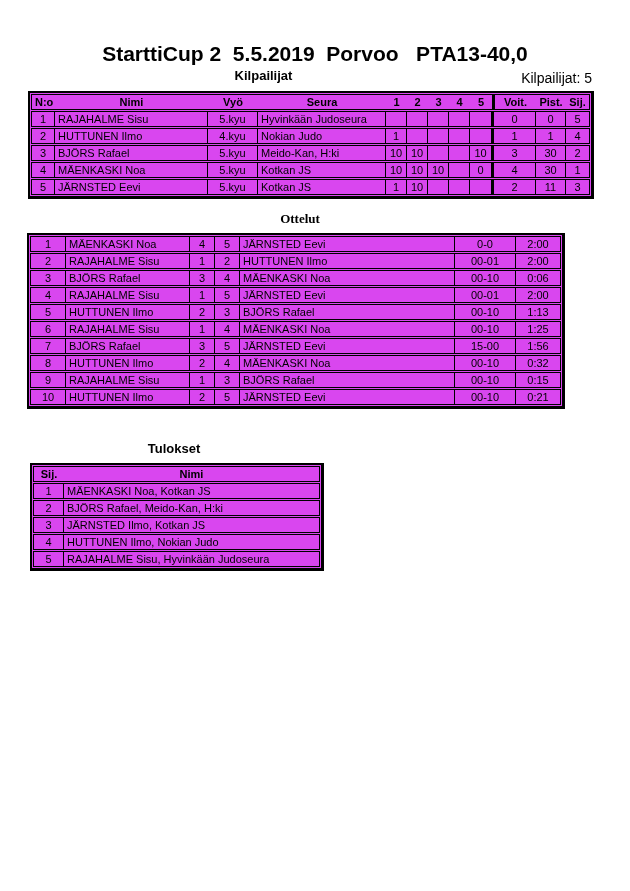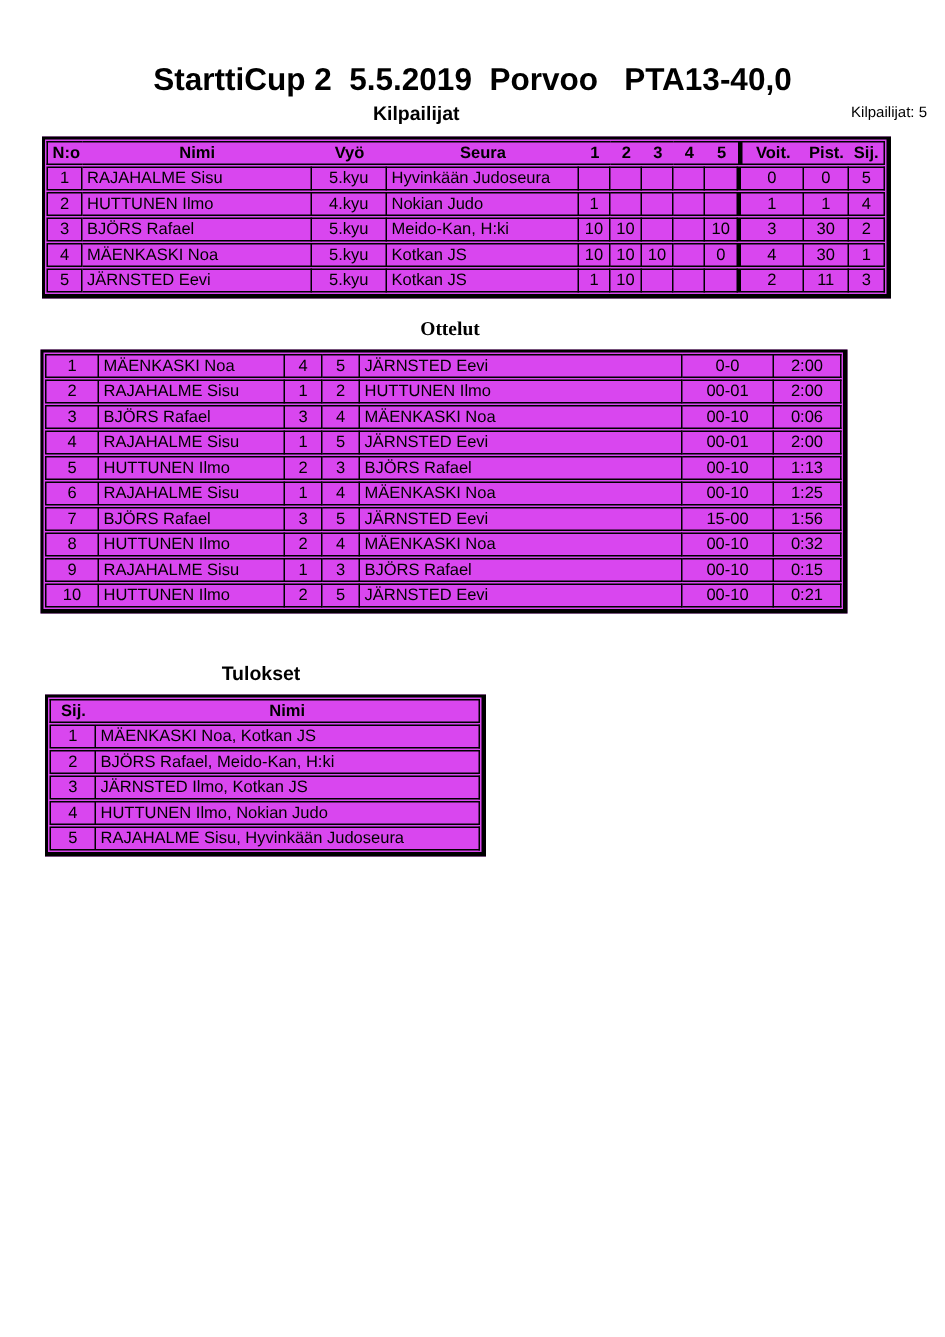--- a/index.html
+++ b/index.html
@@ -2,24 +2,24 @@
 <html><head>
 <meta charset="utf-8">
 <style>
   html,body{margin:0;padding:0;background:#ffffff;}
   .page{position:relative;width:630px;height:706px;background:#ffffff;
         font-family:"Liberation Sans","DejaVu Sans",sans-serif;color:#000;overflow:hidden;}
   .title{position:absolute;top:42px;left:0;right:0;text-align:center;
          font-size:21px;font-weight:bold;white-space:pre;}
   .sec-heading{position:absolute;transform:translateX(-50%);
                font-size:13px;font-weight:bold;white-space:nowrap;}
-  .h-kilpailijat{left:254px;top:68px;padding-left:47px;}
+  .h-kilpailijat{left:240px;top:68px;padding-left:47px;}
   .h-ottelut{left:300px;top:211px;font-family:Liberation Serif, serif;}
   .h-tulokset{left:174px;top:441px;}
-  .count{position:absolute;top:70px;right:12px;font-size:10px;}
+  .count{position:absolute;top:70px;right:38px;font-size:14px;}
   .tbl{position:absolute;border:2px solid #000;border-right-width:3px;
        border-bottom-width:3px;padding:0 1px;background:#d946ef;}
   .t1{left:28px;top:91px;}
   .t2{left:27px;top:233px;}
   .t3{left:30px;top:463px;}
   table{border-collapse:separate;border-spacing:0 1px;table-layout:fixed;}
   .t1 table{width:559px;}
   .t2 table{width:531px;}
   .t3 table{width:287px;}
   th,td{box-sizing:border-box;font-size:11px;line-height:14px;padding:0 3px;

